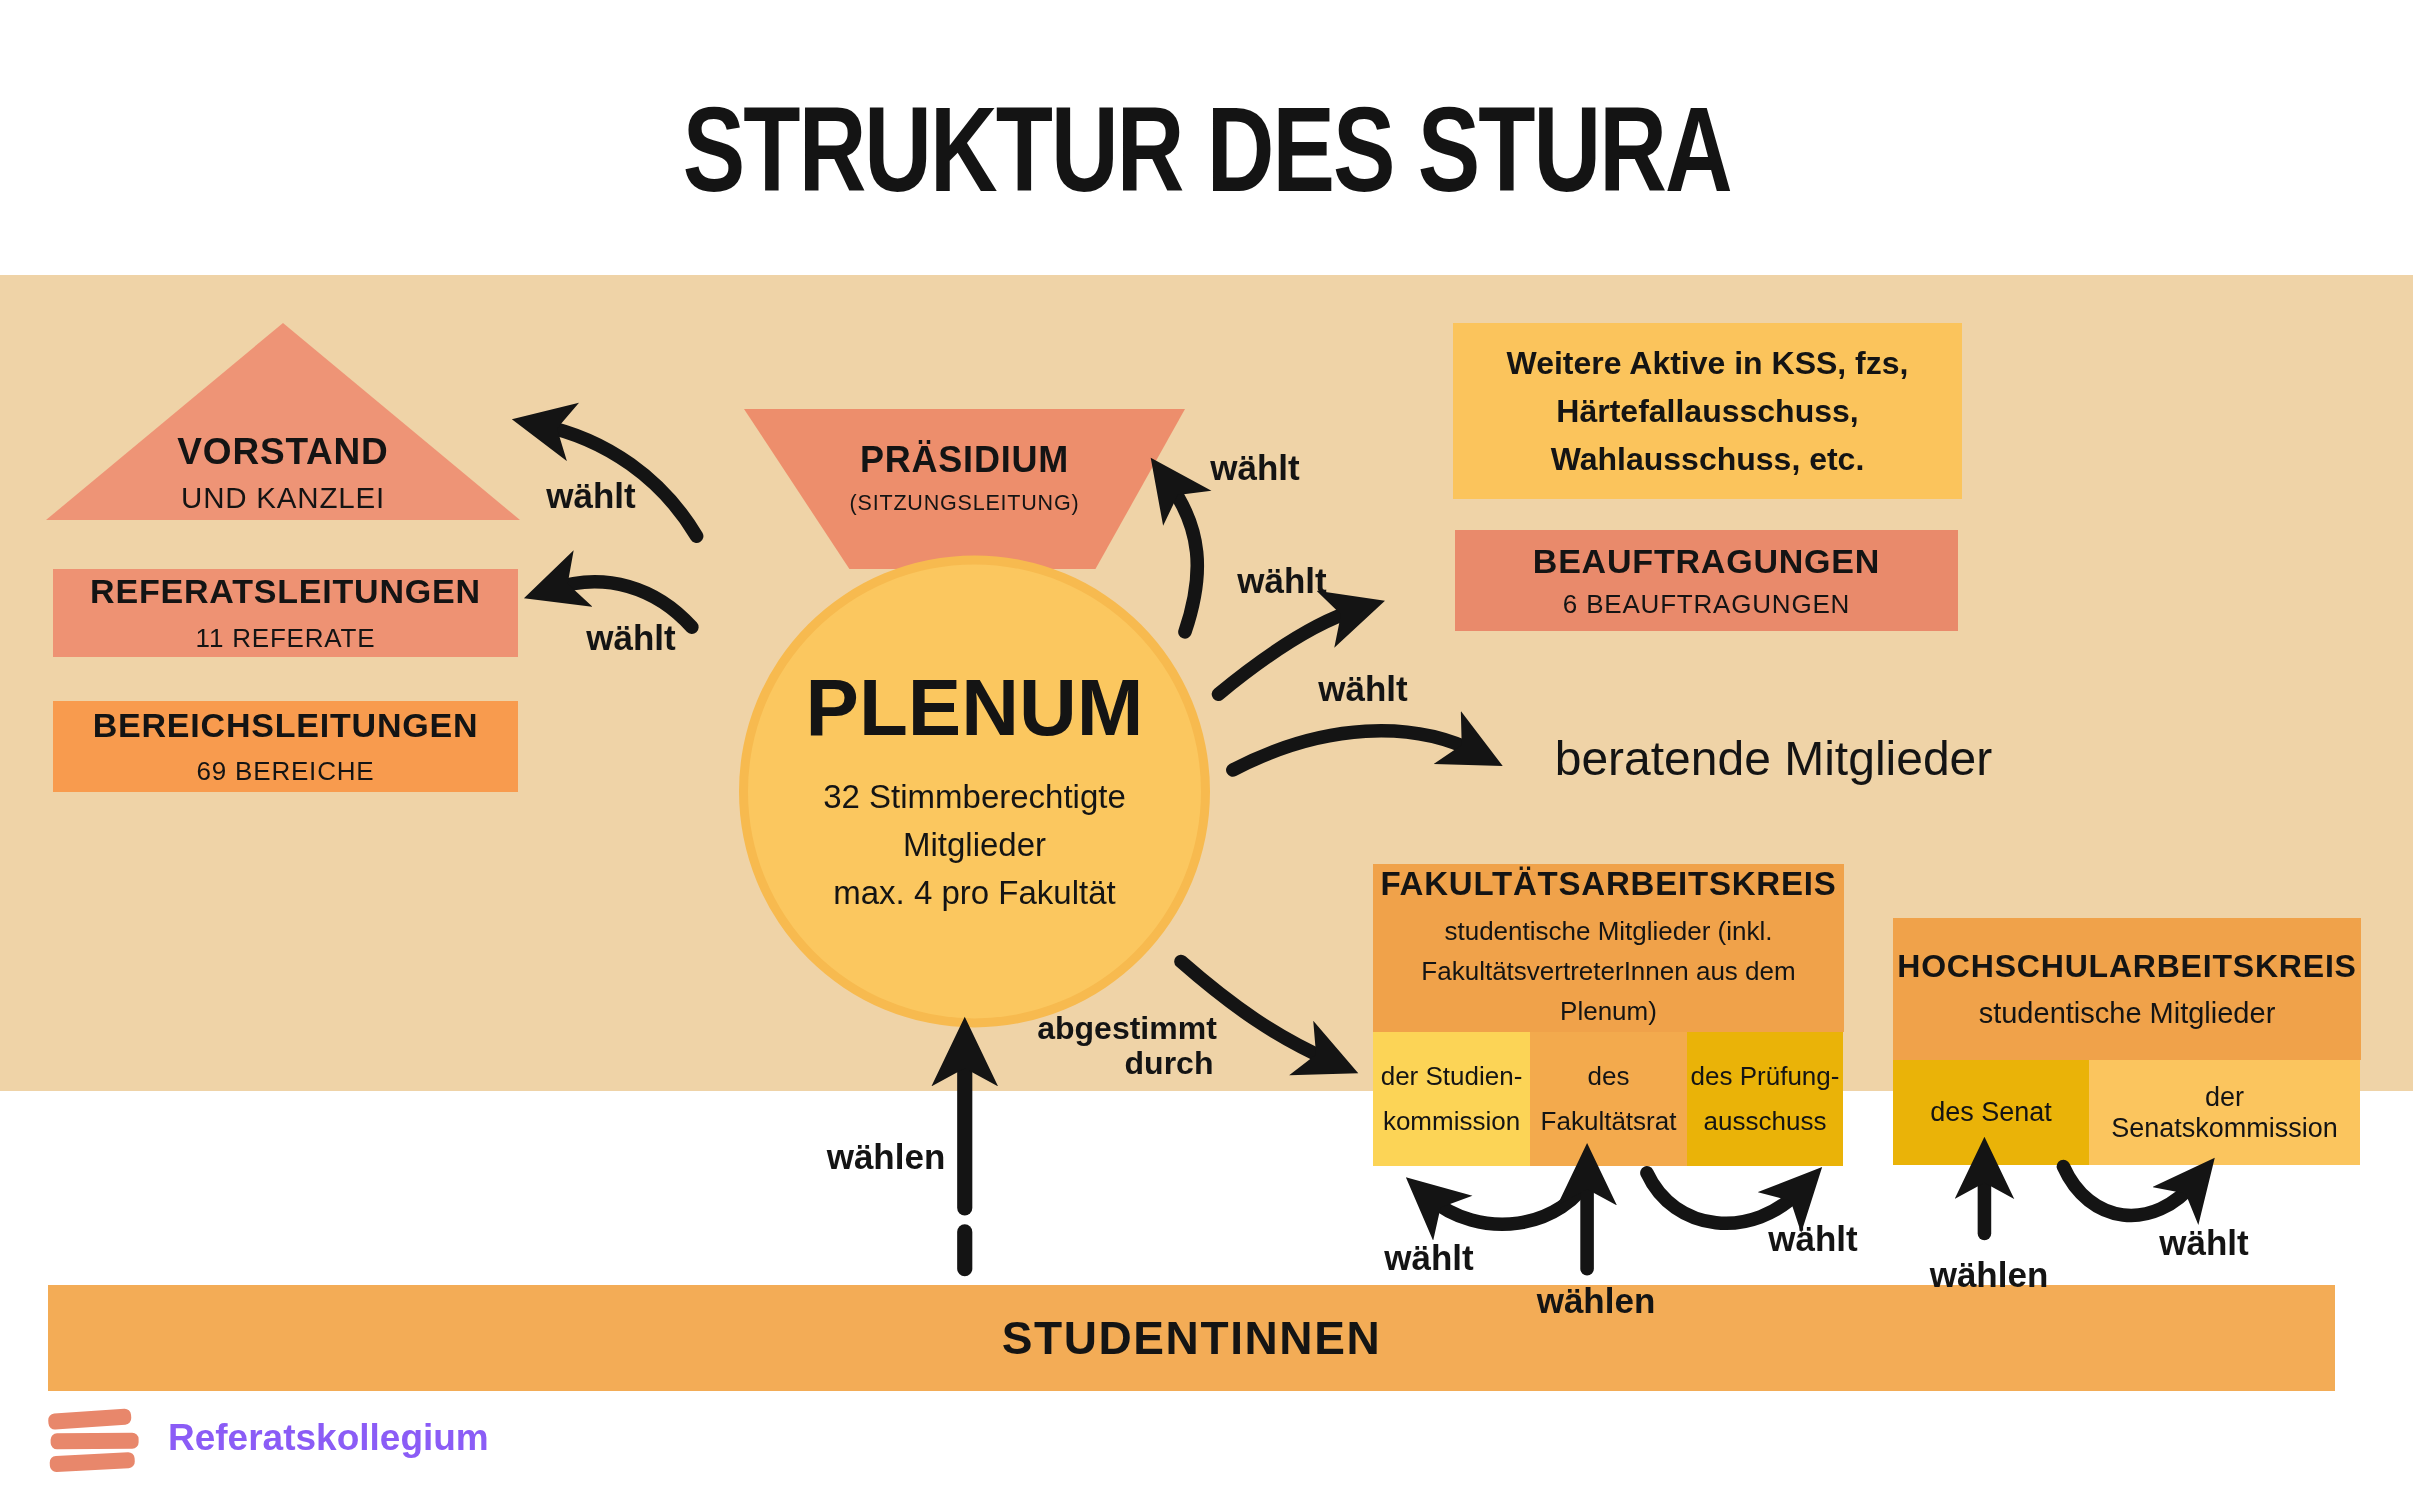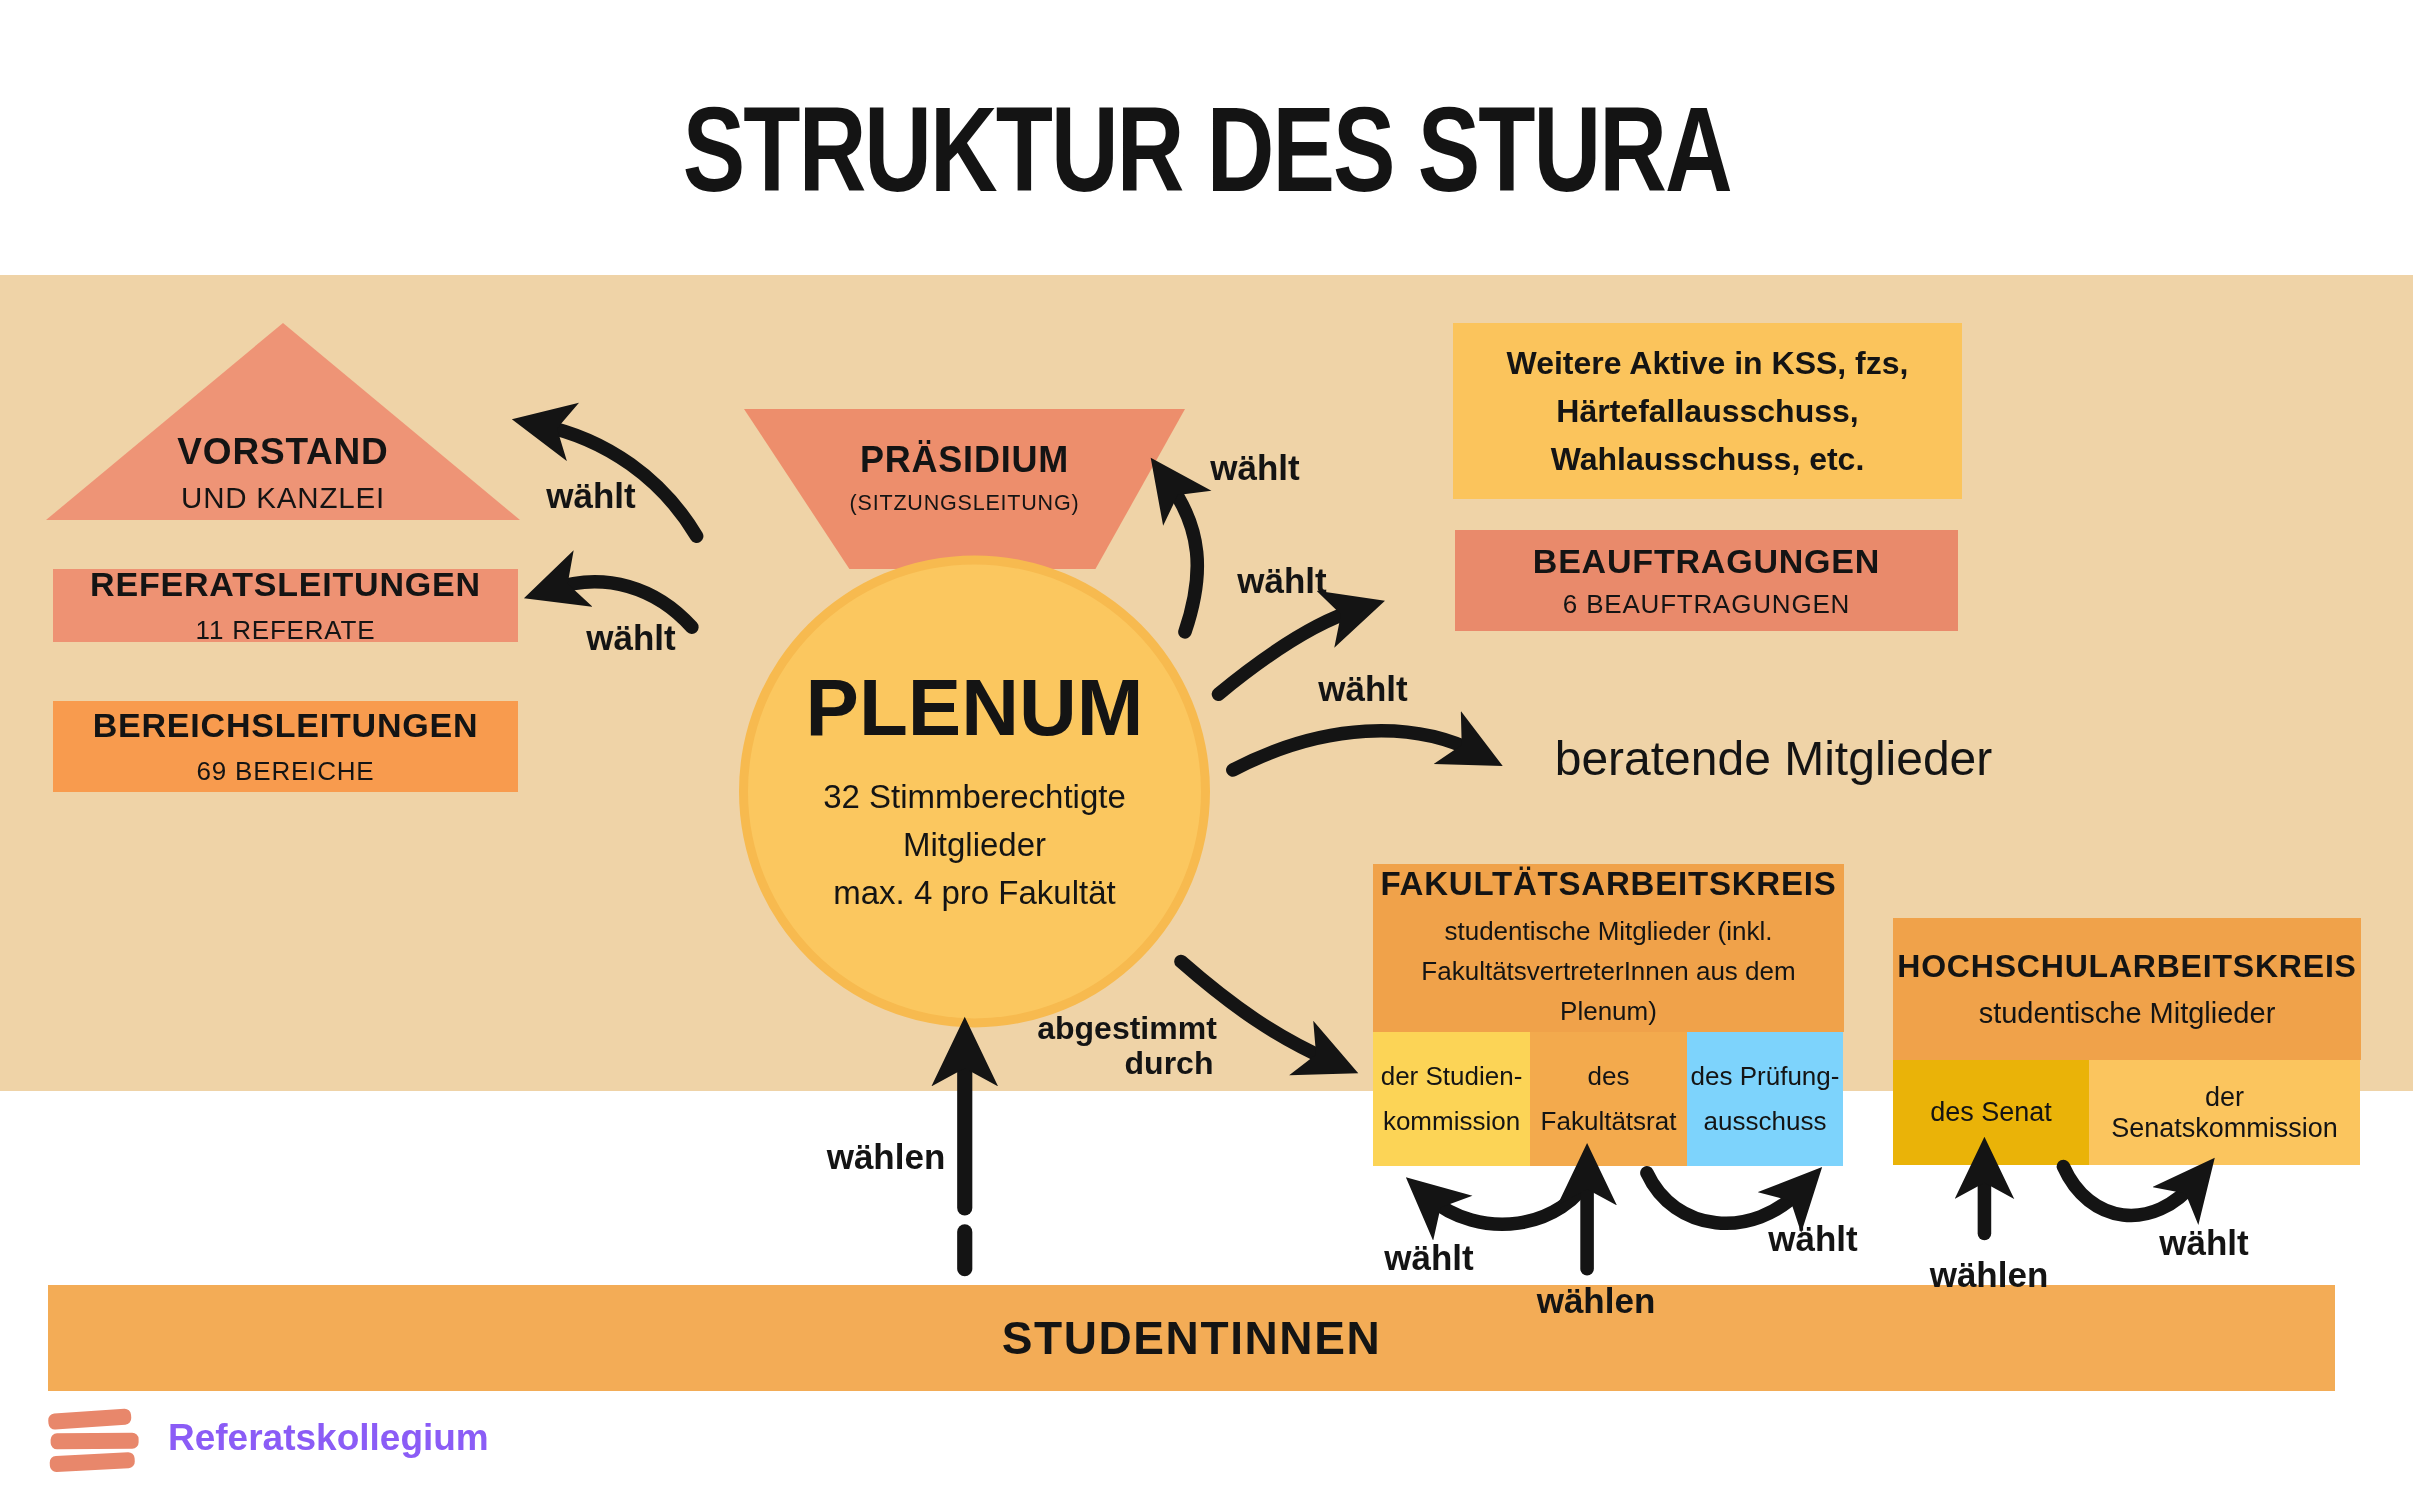--- a/index.html
+++ b/index.html
@@ -11,21 +11,21 @@
   #title span{display:inline-block;transform:scaleX(0.78);}
   #band{left:0;top:275px;width:2413px;height:816px;background:#EFD3A7;}
   
   #vorstand{left:46px;top:323px;width:474px;height:197px;background:#EE9476;
     clip-path:polygon(50% 0,100% 100%,0 100%);
     display:flex;flex-direction:column;align-items:center;justify-content:flex-end;text-align:center;padding-bottom:4.8px;box-sizing:border-box;}
   .box-title{font-size:34px;font-weight:700;letter-spacing:0.8px;}
   .box-sub{font-size:26px;font-weight:400;letter-spacing:0.8px;margin-top:11.2px;}
   #vorstand .box-title{font-size:37px;}
   #vorstand .box-sub{font-size:29.5px;margin-top:8px;}
-  #referat{left:53px;top:569px;width:465px;height:73px;background:#EE9273;}
+  #referat{left:53px;top:569px;width:465px;height:88px;background:#EE9273;}
   #bereich{left:53px;top:701px;width:465px;height:91px;background:#F89B4E;}
   
   #trapez{left:744px;top:409px;width:441px;height:160px;background:#ED8E6C;
     clip-path:polygon(0 0,100% 0,79.7% 100%,23.9% 100%);
     display:flex;flex-direction:column;align-items:center;justify-content:flex-start;text-align:center;padding-top:30px;box-sizing:border-box;}
   #trapez .box-title{font-size:36px;}
   #trapez .box-sub{font-size:21.5px;margin-top:9.6px;}
   #plenum{left:739px;top:557px;width:471px;height:472px;border-radius:50%;background:#FBC75F;border:9.6px solid #F7BA4F;box-sizing:border-box;transform:translateY(-1.6px);}
   #plenum .plenum-title{font-size:80px;font-weight:700;line-height:86px;margin-bottom:22.3px;}
   #plenum .plenum-line{font-size:33px;font-weight:400;line-height:48px;}
@@ -122,21 +122,21 @@
     </div>
     <div id="fak-cells">
       <div class="fak-cell center-txt" style="background:#FCD456;">
         <div>der Studien-</div>
         <div>kommission</div>
       </div>
       <div class="fak-cell center-txt" style="background:#F3AA4D;">
         <div>des</div>
         <div>Fakultätsrat</div>
       </div>
-      <div class="fak-cell center-txt" style="width:156px;background:#7dd3fc;">
+      <div class="fak-cell center-txt" style="width:156px;background:#eab308;">
         <div>des Prüfung-</div>
         <div>ausschuss</div>
       </div>
     </div>
   </div>
 
   <div class="abs" id="hoch">
     <div id="hoch-header" class="center-txt">
       <div class="box-title">HOCHSCHULARBEITSKREIS</div>
       <div class="fk-sub">studentische Mitglieder</div>

